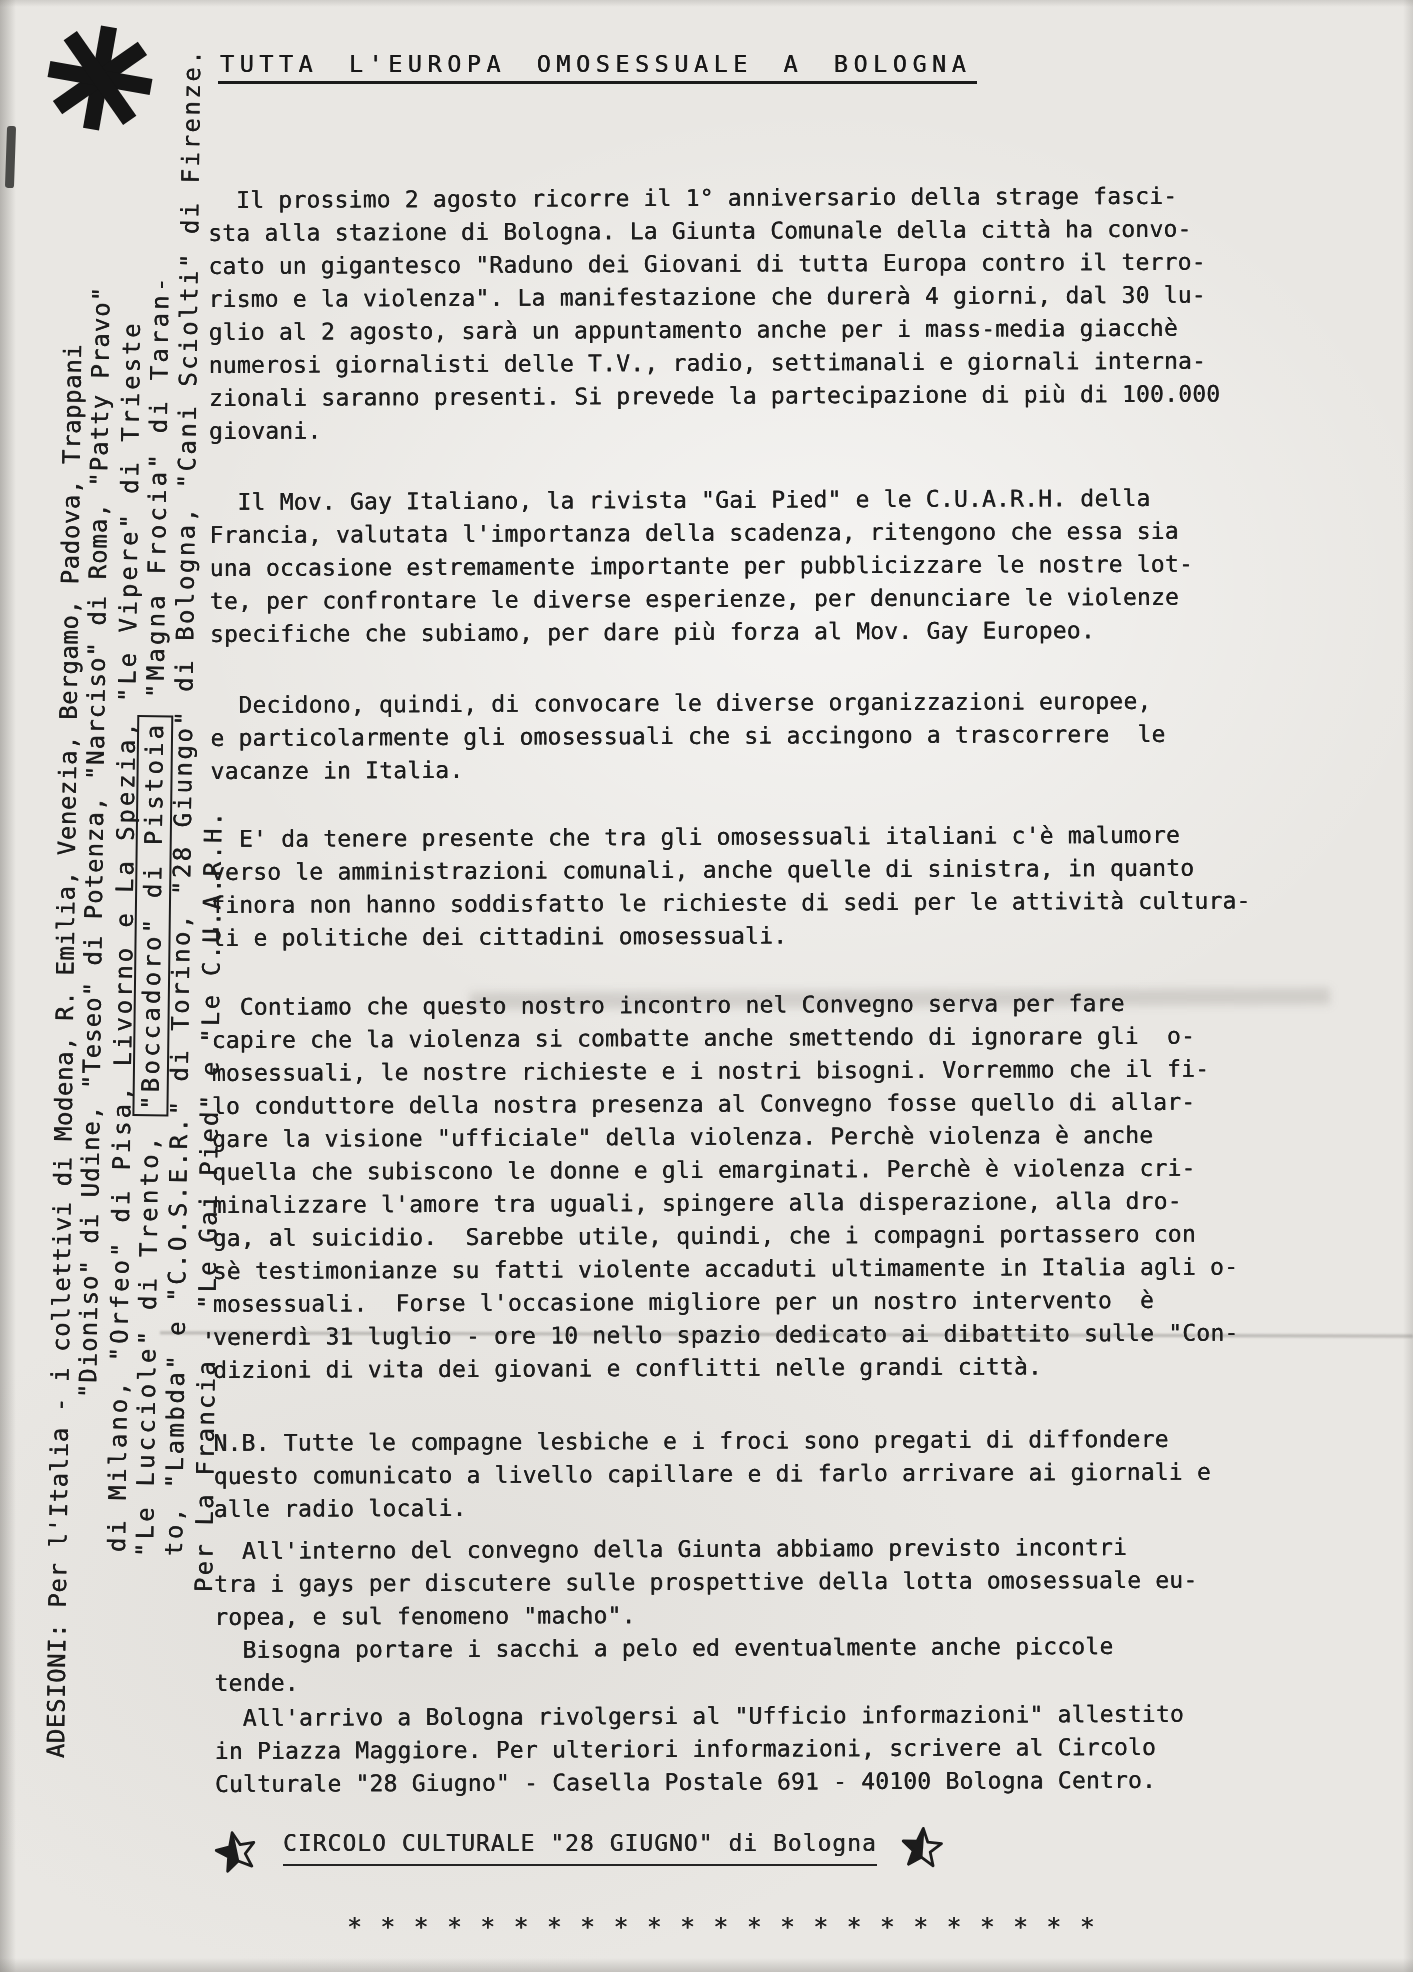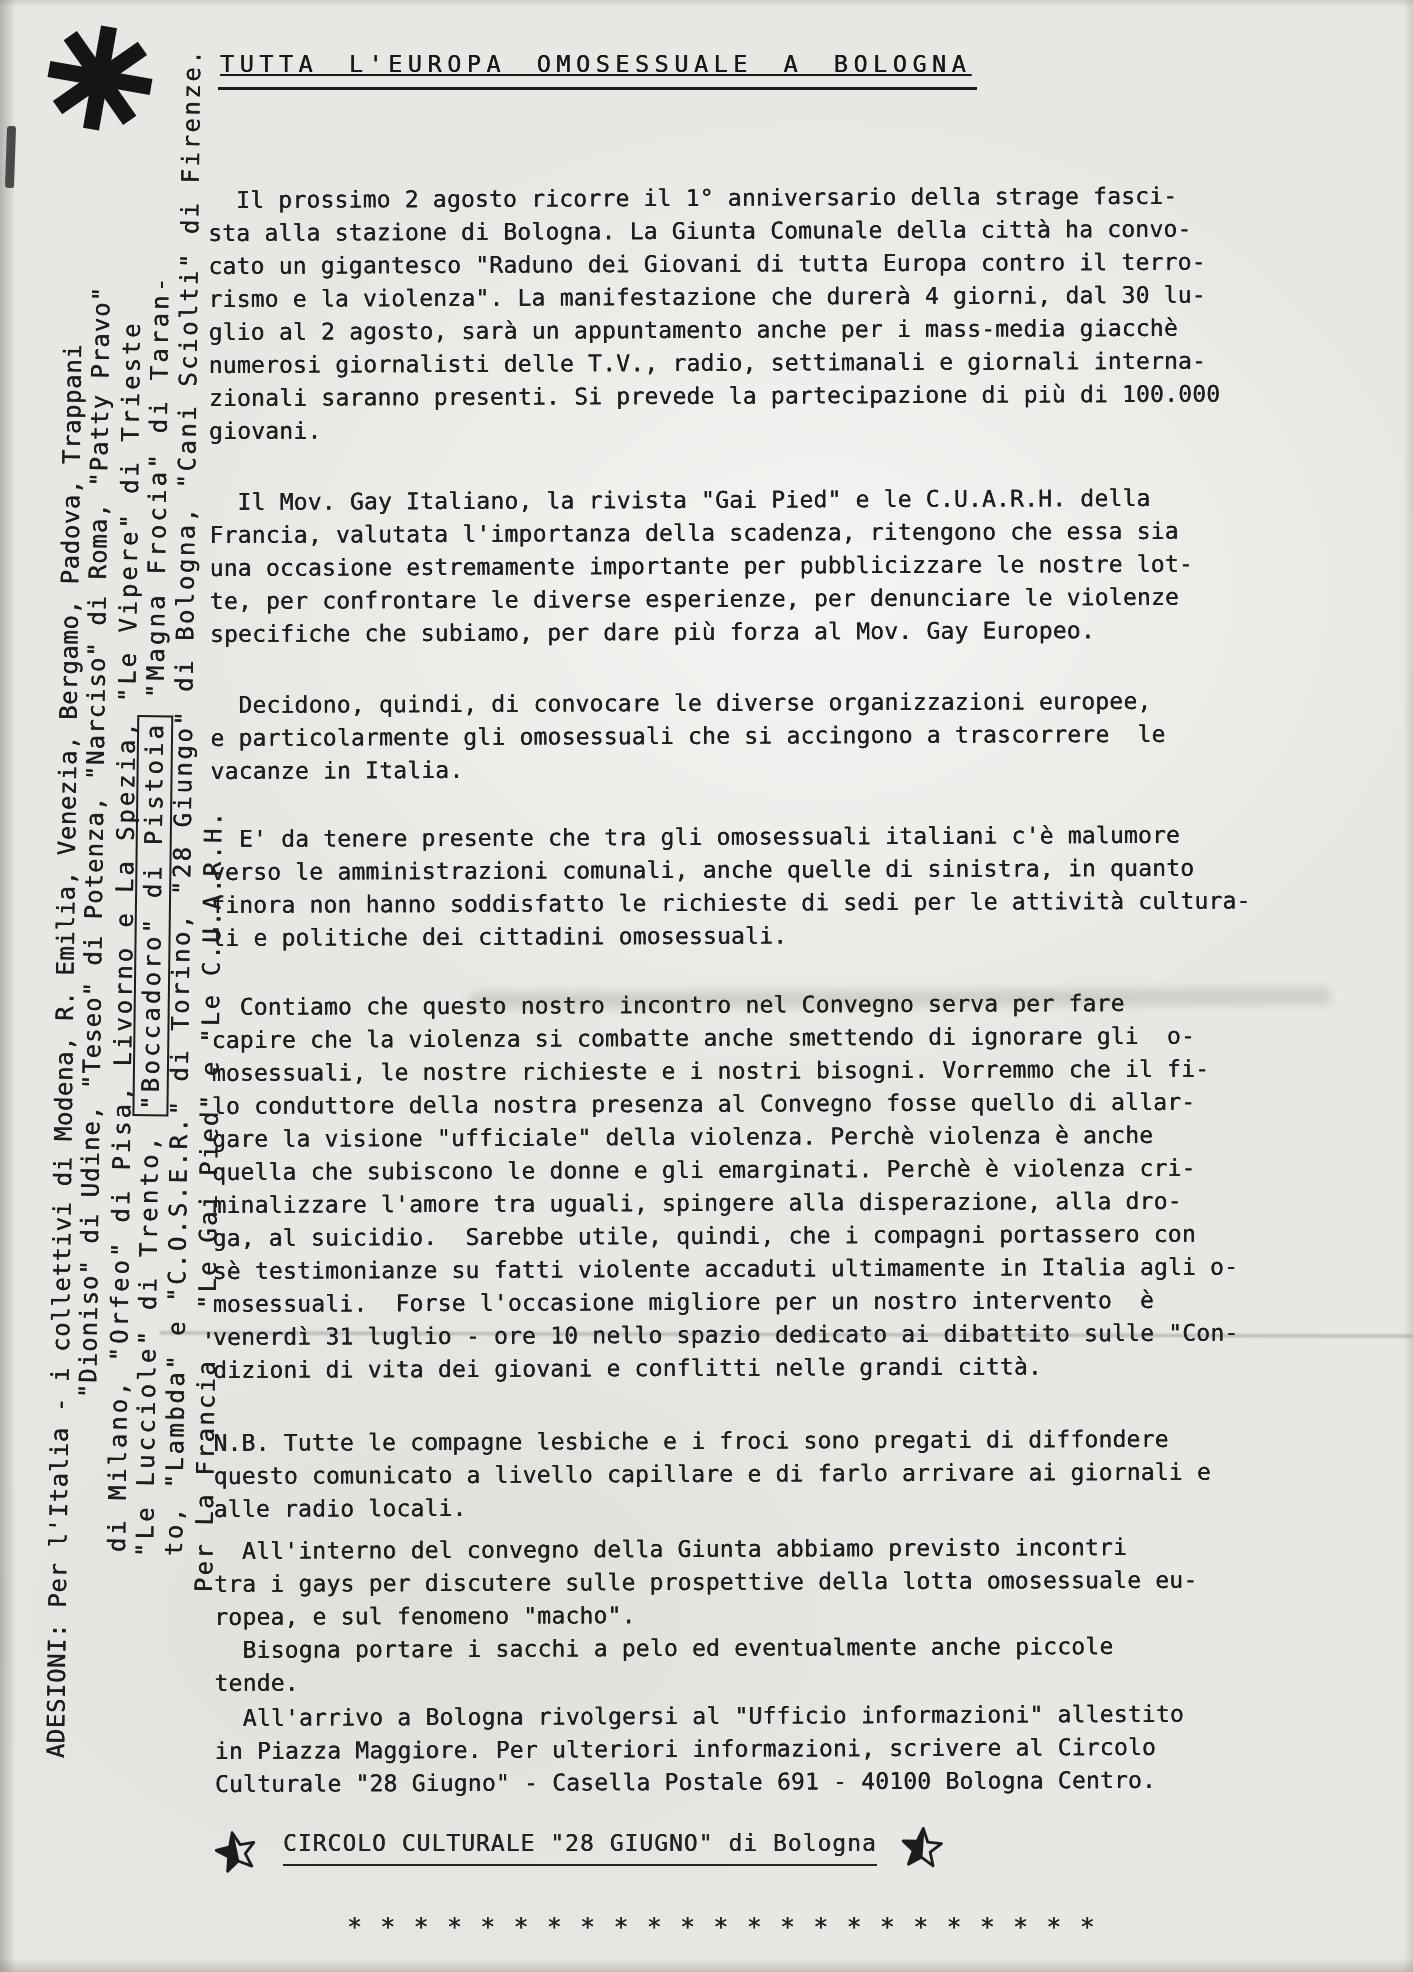--- a/index.html
+++ b/index.html
@@ -29,21 +29,21 @@
   .crease-a{position:absolute;left:160px;top:1333px;width:1253px;height:3px;
     background:rgba(95,92,88,.34);filter:blur(1px);transform:rotate(.15deg);}
   .smudge{position:absolute;left:470px;top:990px;width:860px;height:17px;
     background:rgba(110,107,102,.20);filter:blur(4px);transform:rotate(-.3deg);}
 
   .logo{position:absolute;left:46px;top:24px;width:108px;height:108px;transform:rotate(10deg);}
 
   .title{
     position:absolute;left:218px;top:50px;
     font-size:23.5px;letter-spacing:5.5px;word-spacing:11px;white-space:nowrap;
-    border-bottom:3px solid #1b1b1b;padding:0 6px 9px 2px;color:#181818;text-decoration:underline;
+    border-bottom:3px solid #1b1b1b;padding:0 6px 3px 2px;color:#181818;
   }
 
   .body-col{
     position:absolute;left:208px;top:184px;width:1115px;
     font-size:23px;line-height:33px;letter-spacing:.2px;
     transform:rotate(-.25deg);transform-origin:0 0;color:#1d1d1d;
   }
   .para{white-space:pre-wrap;}
 
   .mline{

